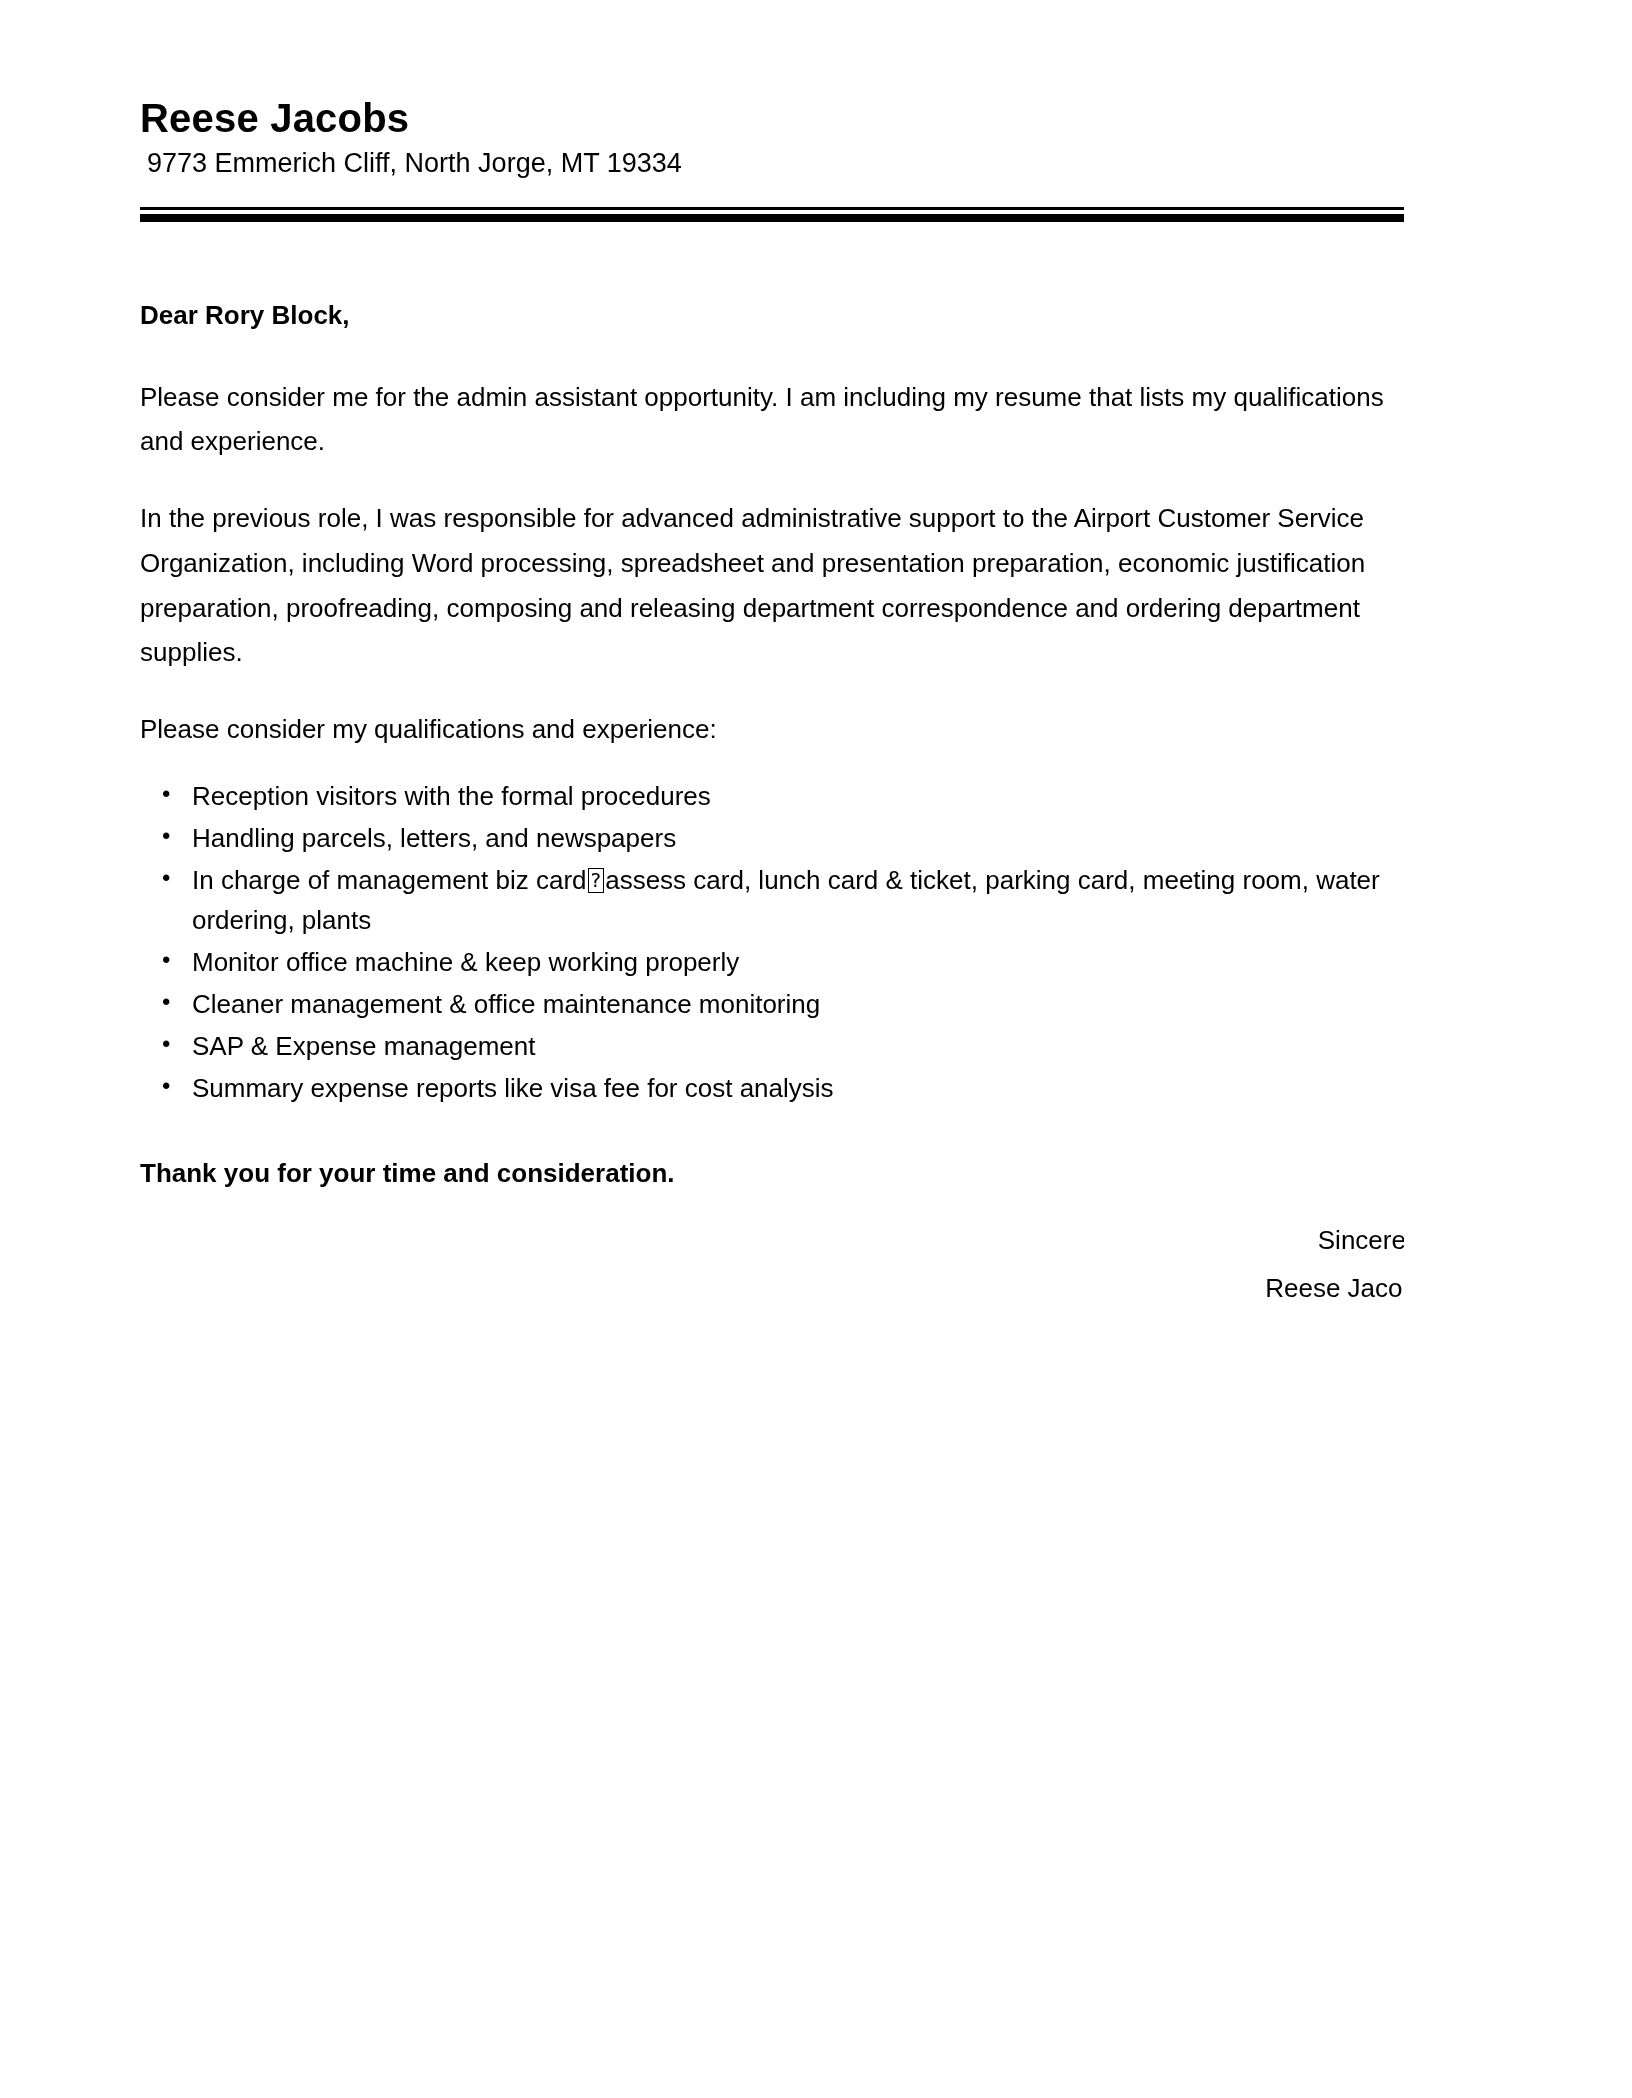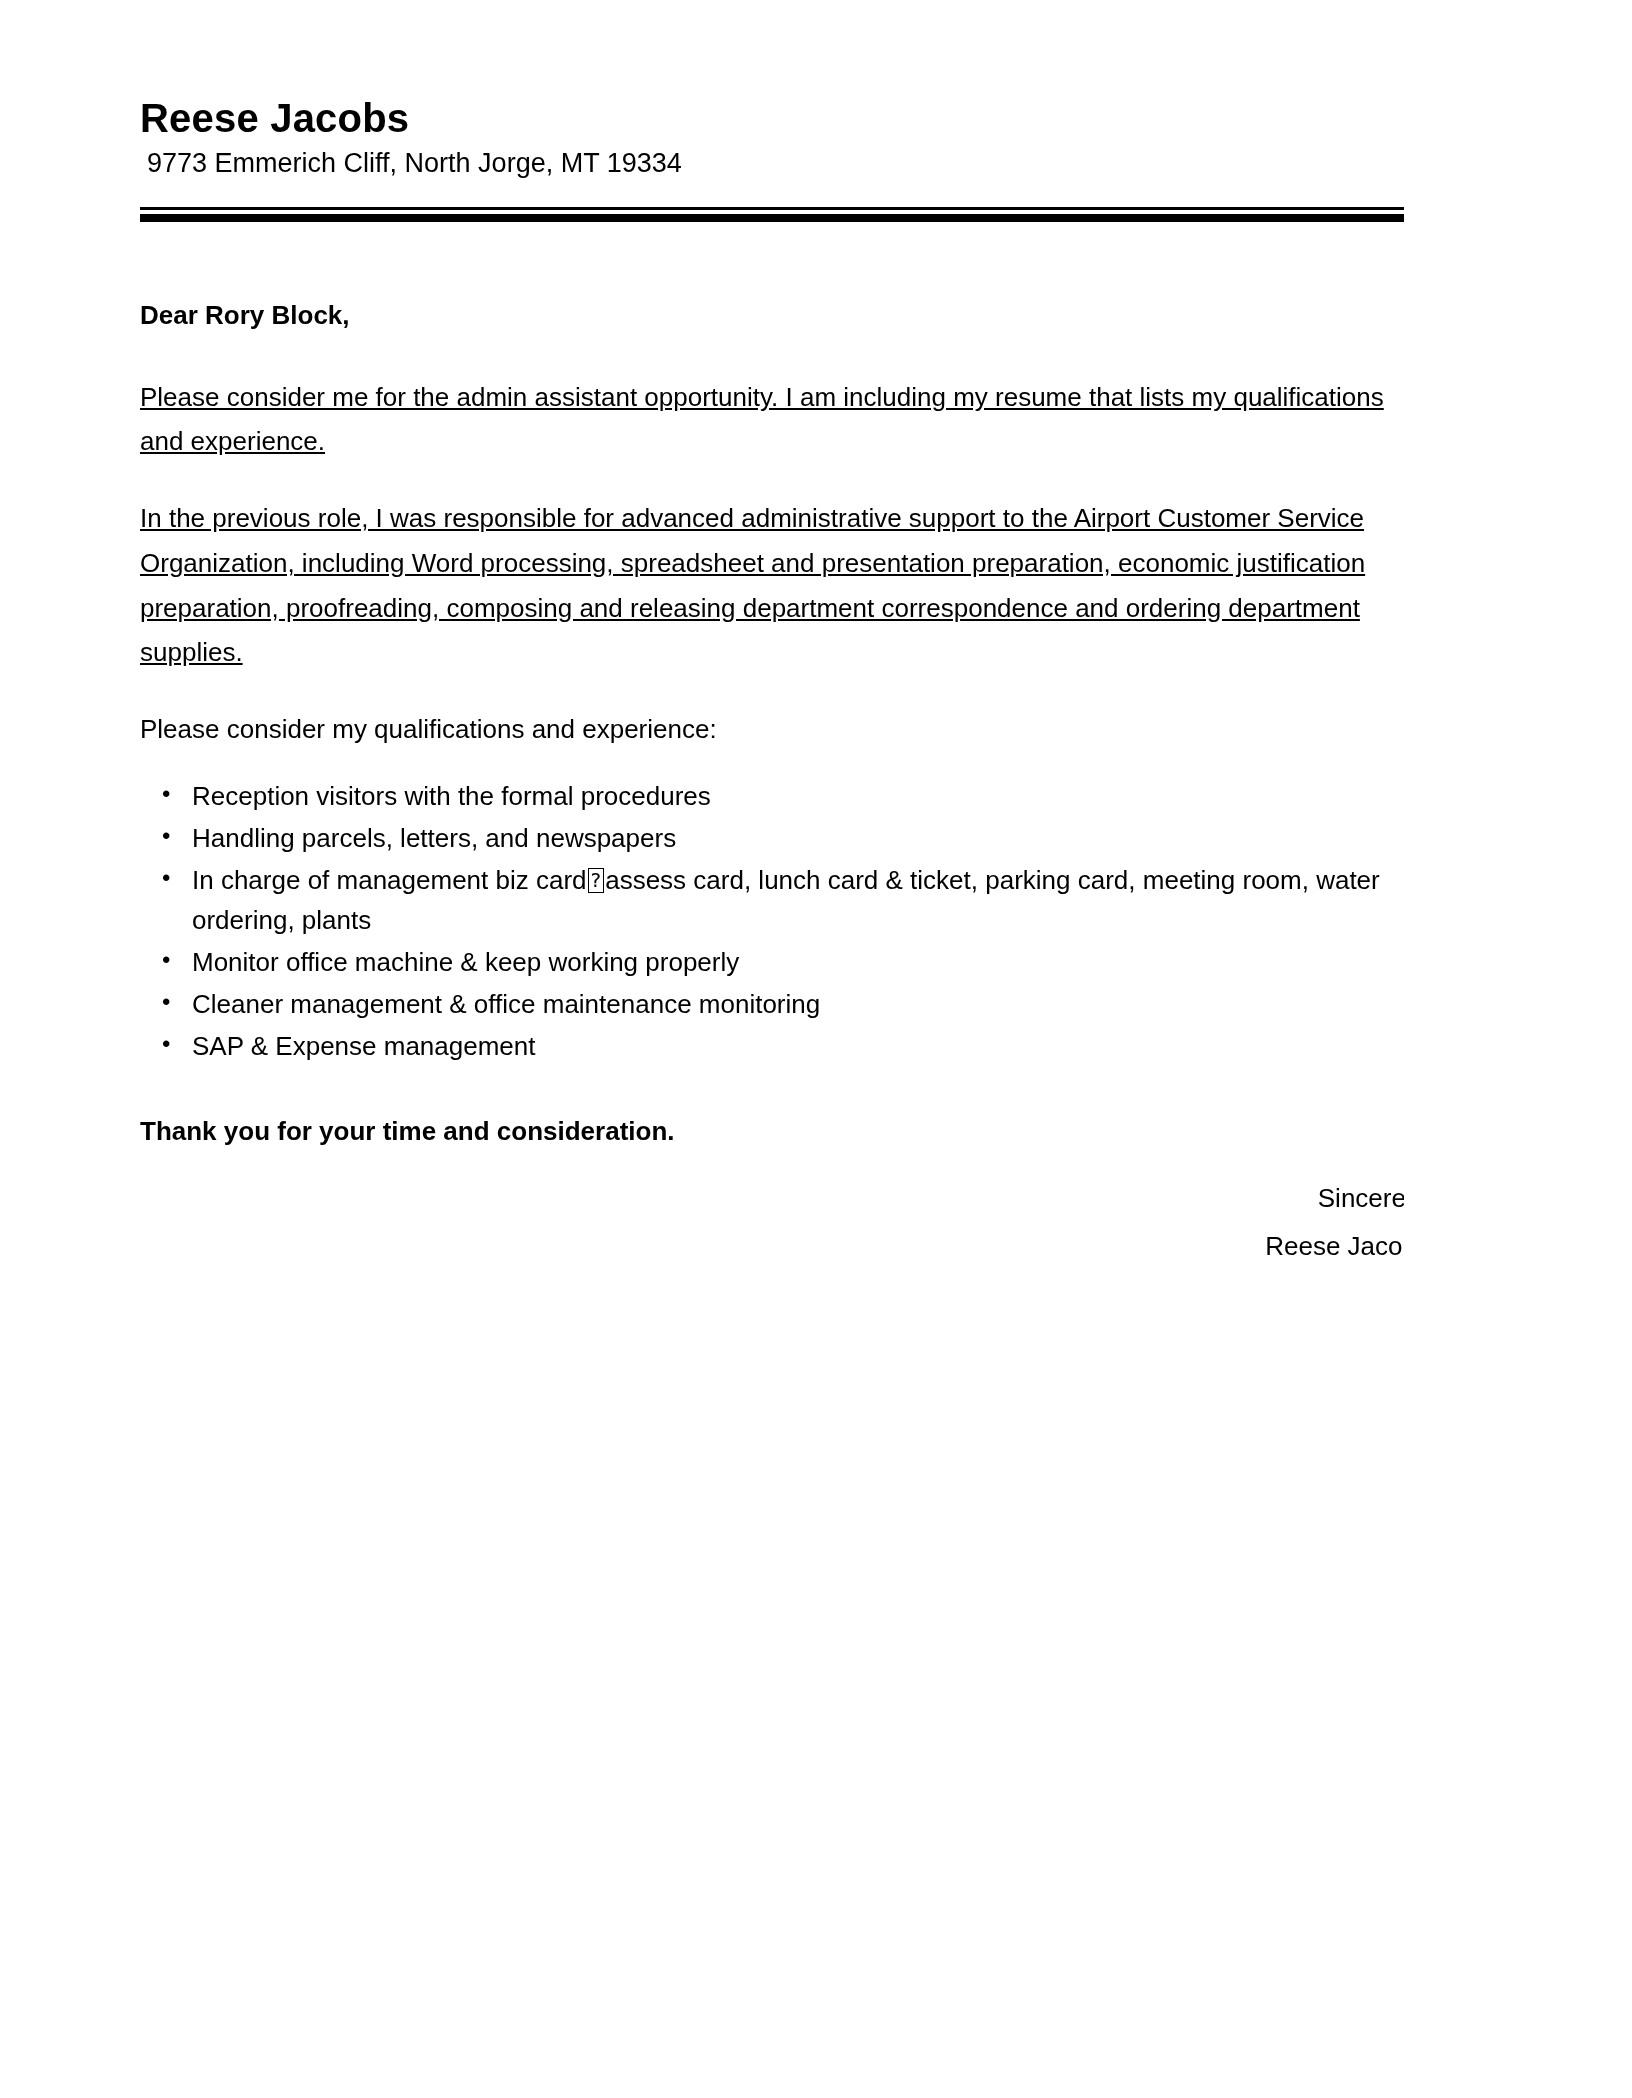--- a/index.html
+++ b/index.html
@@ -81,21 +81,20 @@
     line-height: 1.5;
     margin: 0 0 40px 0;
   }
 
   .body-paragraph {
     font-size: 26px;
     font-weight: normal;
     line-height: 1.72;
     margin: 0 0 32px 0;
     text-align: left;
-    text-decoration: underline;
   }
 
   .qualifications-intro {
     font-size: 26px;
     line-height: 1.72;
     margin: 0 0 24px 0;
   }
 
   
   .qualifications-list {
@@ -195,20 +194,23 @@
         </li>
         <li>
           <span>Monitor office machine &amp; keep working properly</span>
         </li>
         <li>
           <span>Cleaner management &amp; office maintenance monitoring</span>
         </li>
         <li>
           <span>SAP &amp; Expense management</span>
         </li>
+        <li>
+          <span>Summary expense reports like visa fee for cost analysis</span>
+        </li>
       </ul>
 
       <p class="closing-thanks">Thank you for your time and consideration.</p>
 
       <div class="signoff">
         <div class="signoff-line">Sincerely,</div>
         <div class="signoff-line">Reese Jacobs</div>
       </div>
 
     </div>

